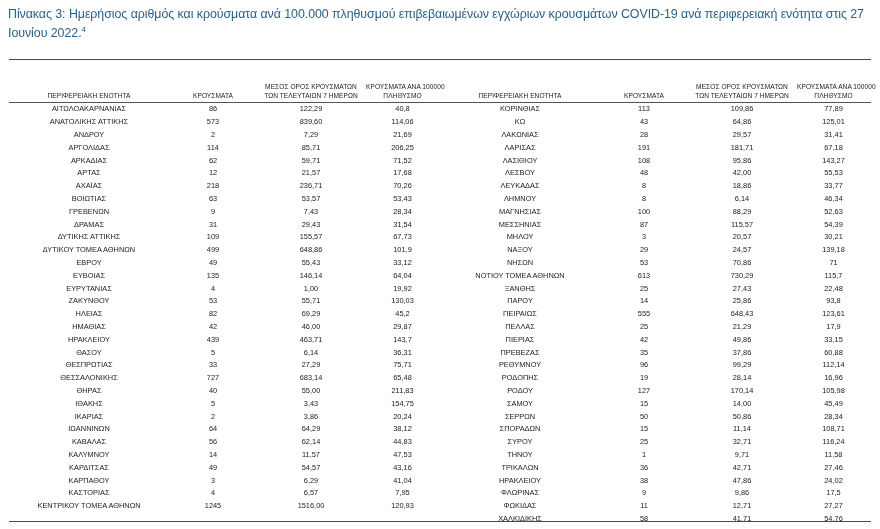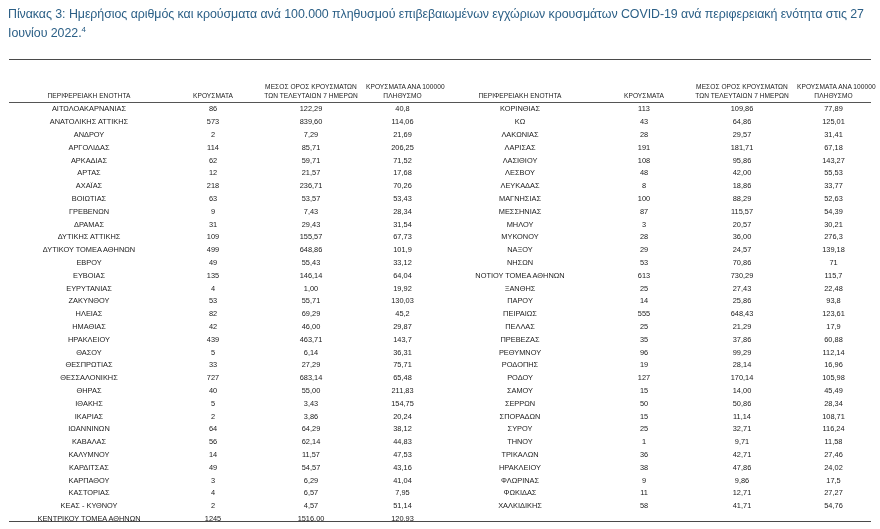--- a/index.html
+++ b/index.html
@@ -331,26 +331,20 @@
               <td>6,29</td>
               <td>41,04</td>
             </tr>
             <tr>
               <td>ΚΑΣΤΟΡΙΑΣ</td>
               <td>4</td>
               <td>6,57</td>
               <td>7,95</td>
             </tr>
             <tr>
-              <td>ΚΕΑΣ - ΚΥΘΝΟΥ</td>
-              <td>2</td>
-              <td>4,57</td>
-              <td>51,14</td>
-            </tr>
-            <tr>
               <td>ΚΕΝΤΡΙΚΟΥ ΤΟΜΕΑ ΑΘΗΝΩΝ</td>
               <td>1245</td>
               <td>1516,00</td>
               <td>120,93</td>
             </tr>
           </tbody>
       </table>
     </div>
 
     <div class="tbl-wrap">
@@ -416,44 +410,44 @@
               <td>42,00</td>
               <td>55,53</td>
             </tr>
             <tr>
               <td>ΛΕΥΚΑΔΑΣ</td>
               <td>8</td>
               <td>18,86</td>
               <td>33,77</td>
             </tr>
             <tr>
+              <td>ΛΗΜΝΟΥ</td>
+              <td>8</td>
+              <td>6,14</td>
+              <td>46,34</td>
+            </tr>
+            <tr>
               <td>ΜΑΓΝΗΣΙΑΣ</td>
               <td>100</td>
               <td>88,29</td>
               <td>52,63</td>
             </tr>
             <tr>
               <td>ΜΕΣΣΗΝΙΑΣ</td>
               <td>87</td>
               <td>115,57</td>
               <td>54,39</td>
             </tr>
             <tr>
               <td>ΜΗΛΟΥ</td>
               <td>3</td>
               <td>20,57</td>
               <td>30,21</td>
             </tr>
             <tr>
-              <td>ΜΥΚΟΝΟΥ</td>
-              <td>28</td>
-              <td>36,00</td>
-              <td>276,3</td>
-            </tr>
-            <tr>
               <td>ΝΑΞΟΥ</td>
               <td>29</td>
               <td>24,57</td>
               <td>139,18</td>
             </tr>
             <tr>
               <td>ΝΗΣΩΝ</td>
               <td>53</td>
               <td>70,86</td>
               <td>71</td>
@@ -482,20 +476,26 @@
               <td>648,43</td>
               <td>123,61</td>
             </tr>
             <tr>
               <td>ΠΕΛΛΑΣ</td>
               <td>25</td>
               <td>21,29</td>
               <td>17,9</td>
             </tr>
             <tr>
+              <td>ΠΙΕΡΙΑΣ</td>
+              <td>42</td>
+              <td>49,86</td>
+              <td>33,15</td>
+            </tr>
+            <tr>
               <td>ΠΡΕΒΕΖΑΣ</td>
               <td>35</td>
               <td>37,86</td>
               <td>60,88</td>
             </tr>
             <tr>
               <td>ΡΕΘΥΜΝΟΥ</td>
               <td>96</td>
               <td>99,29</td>
               <td>112,14</td>

